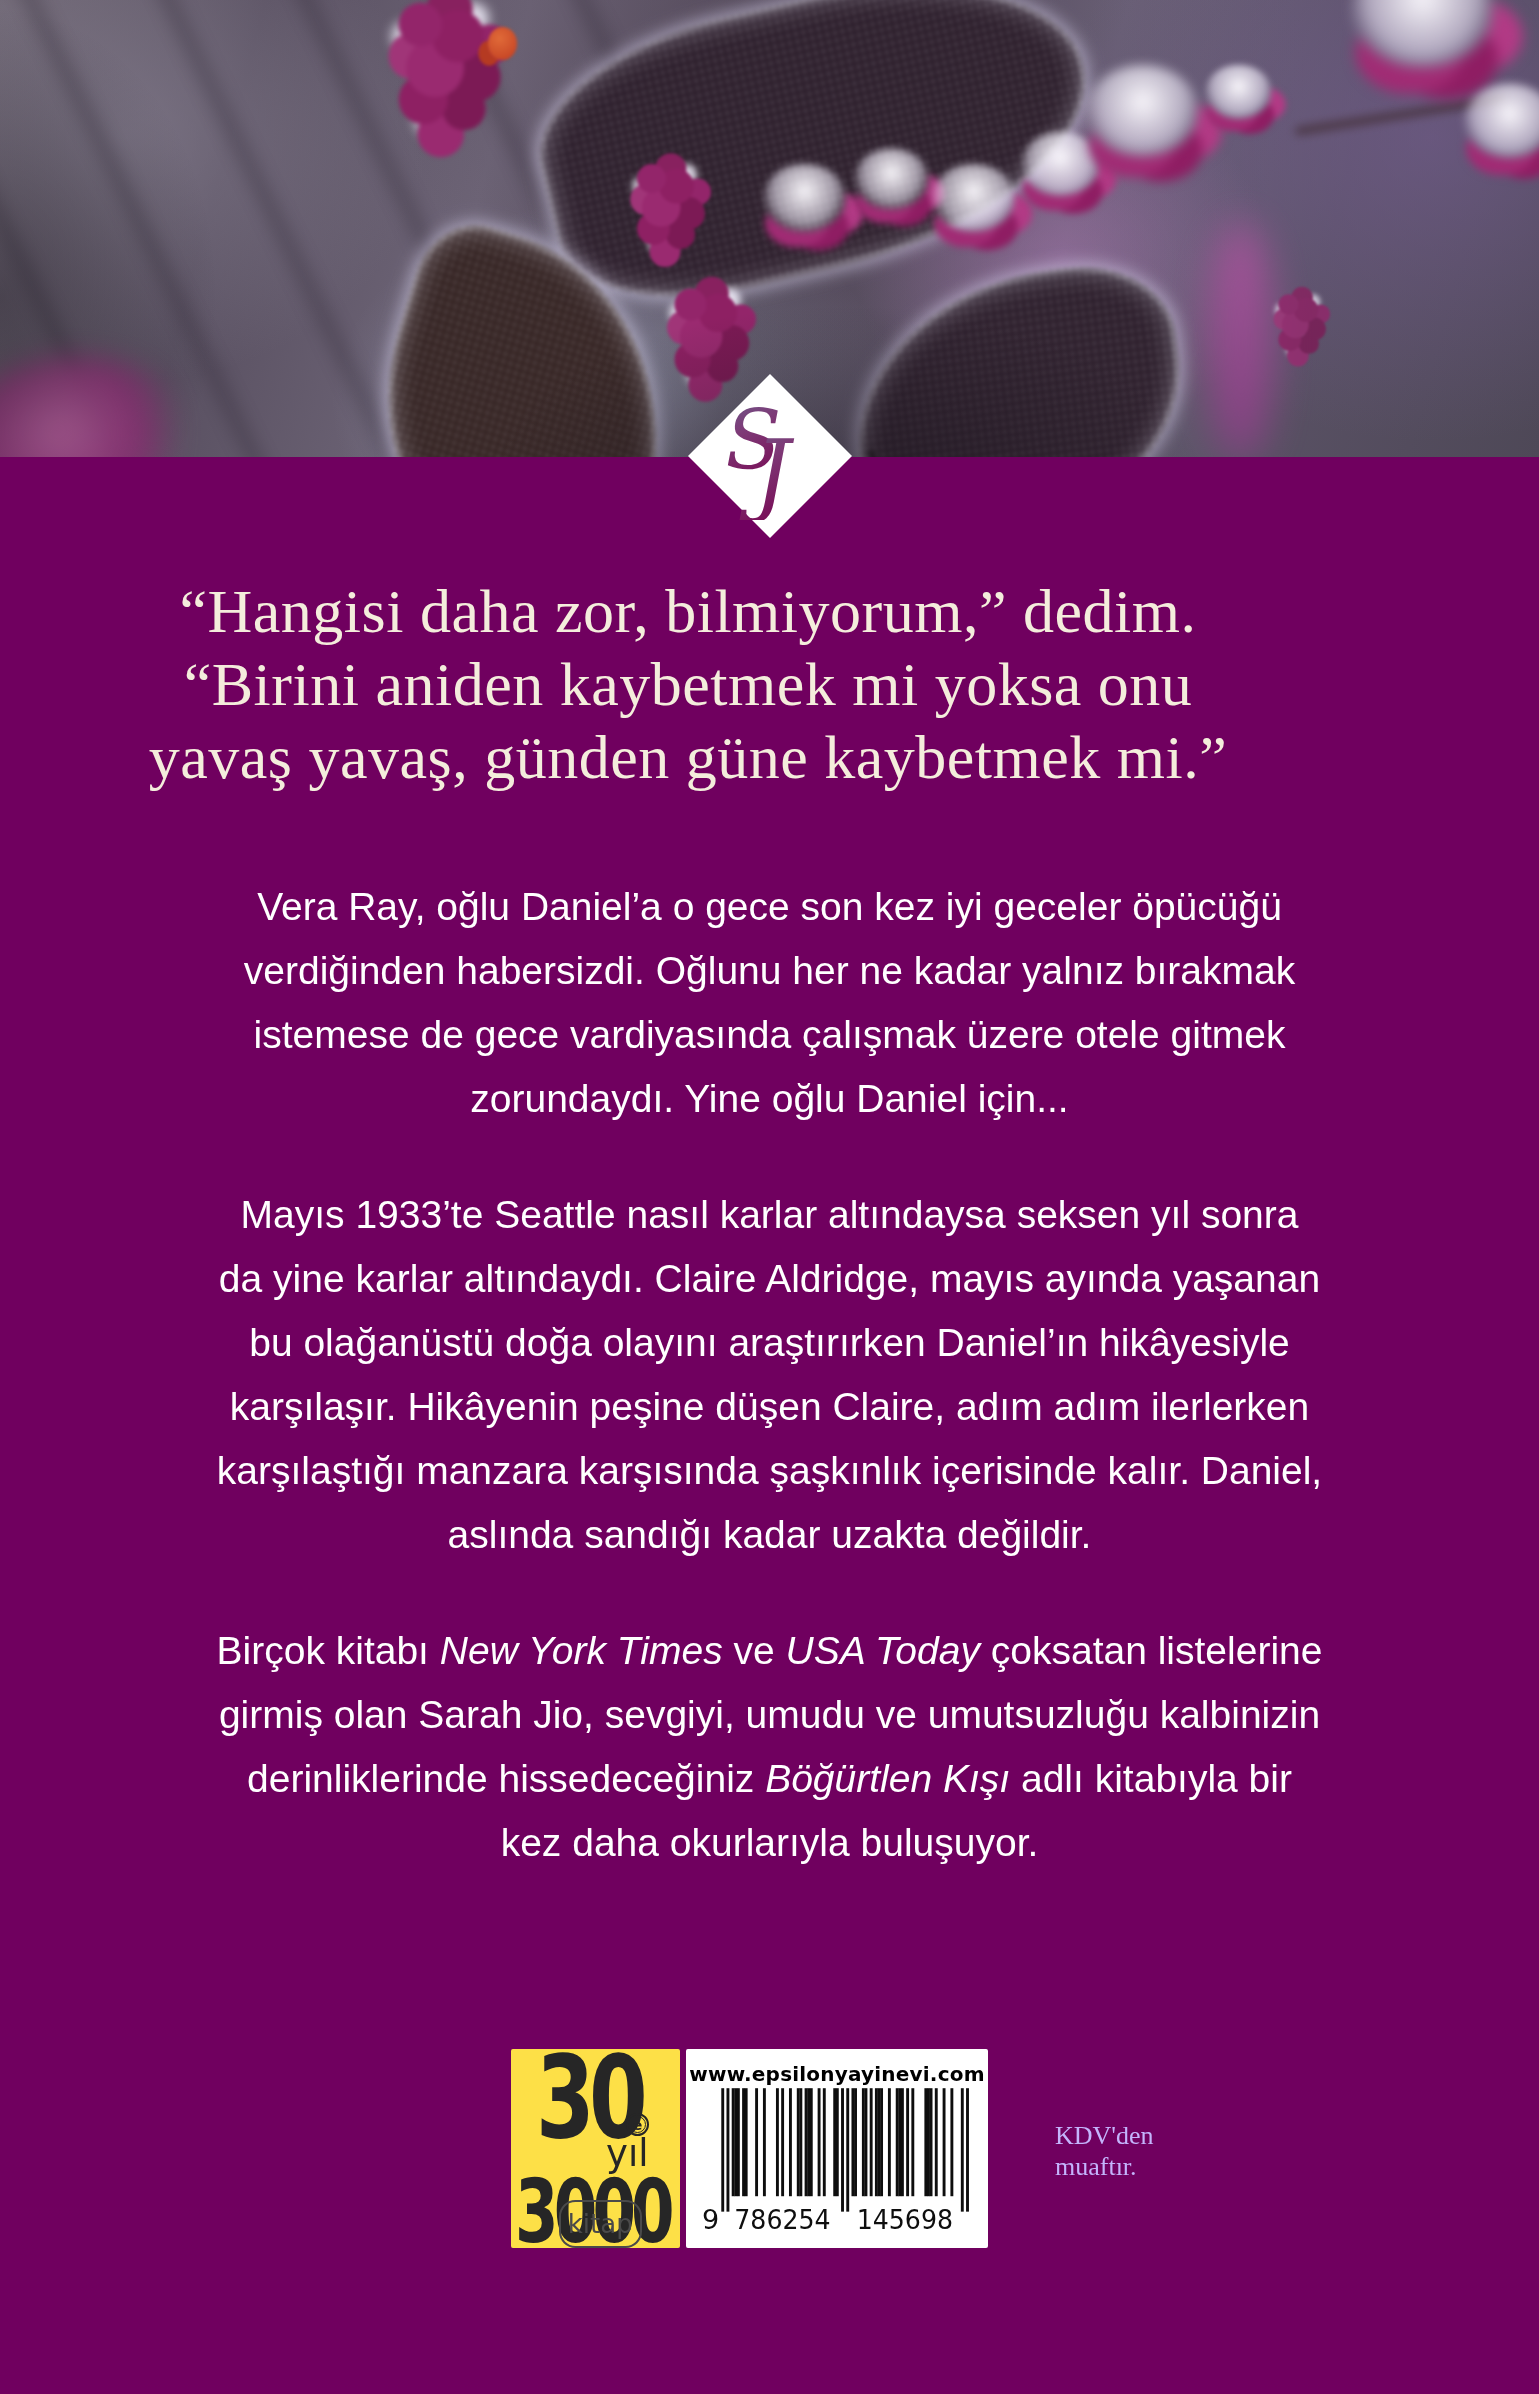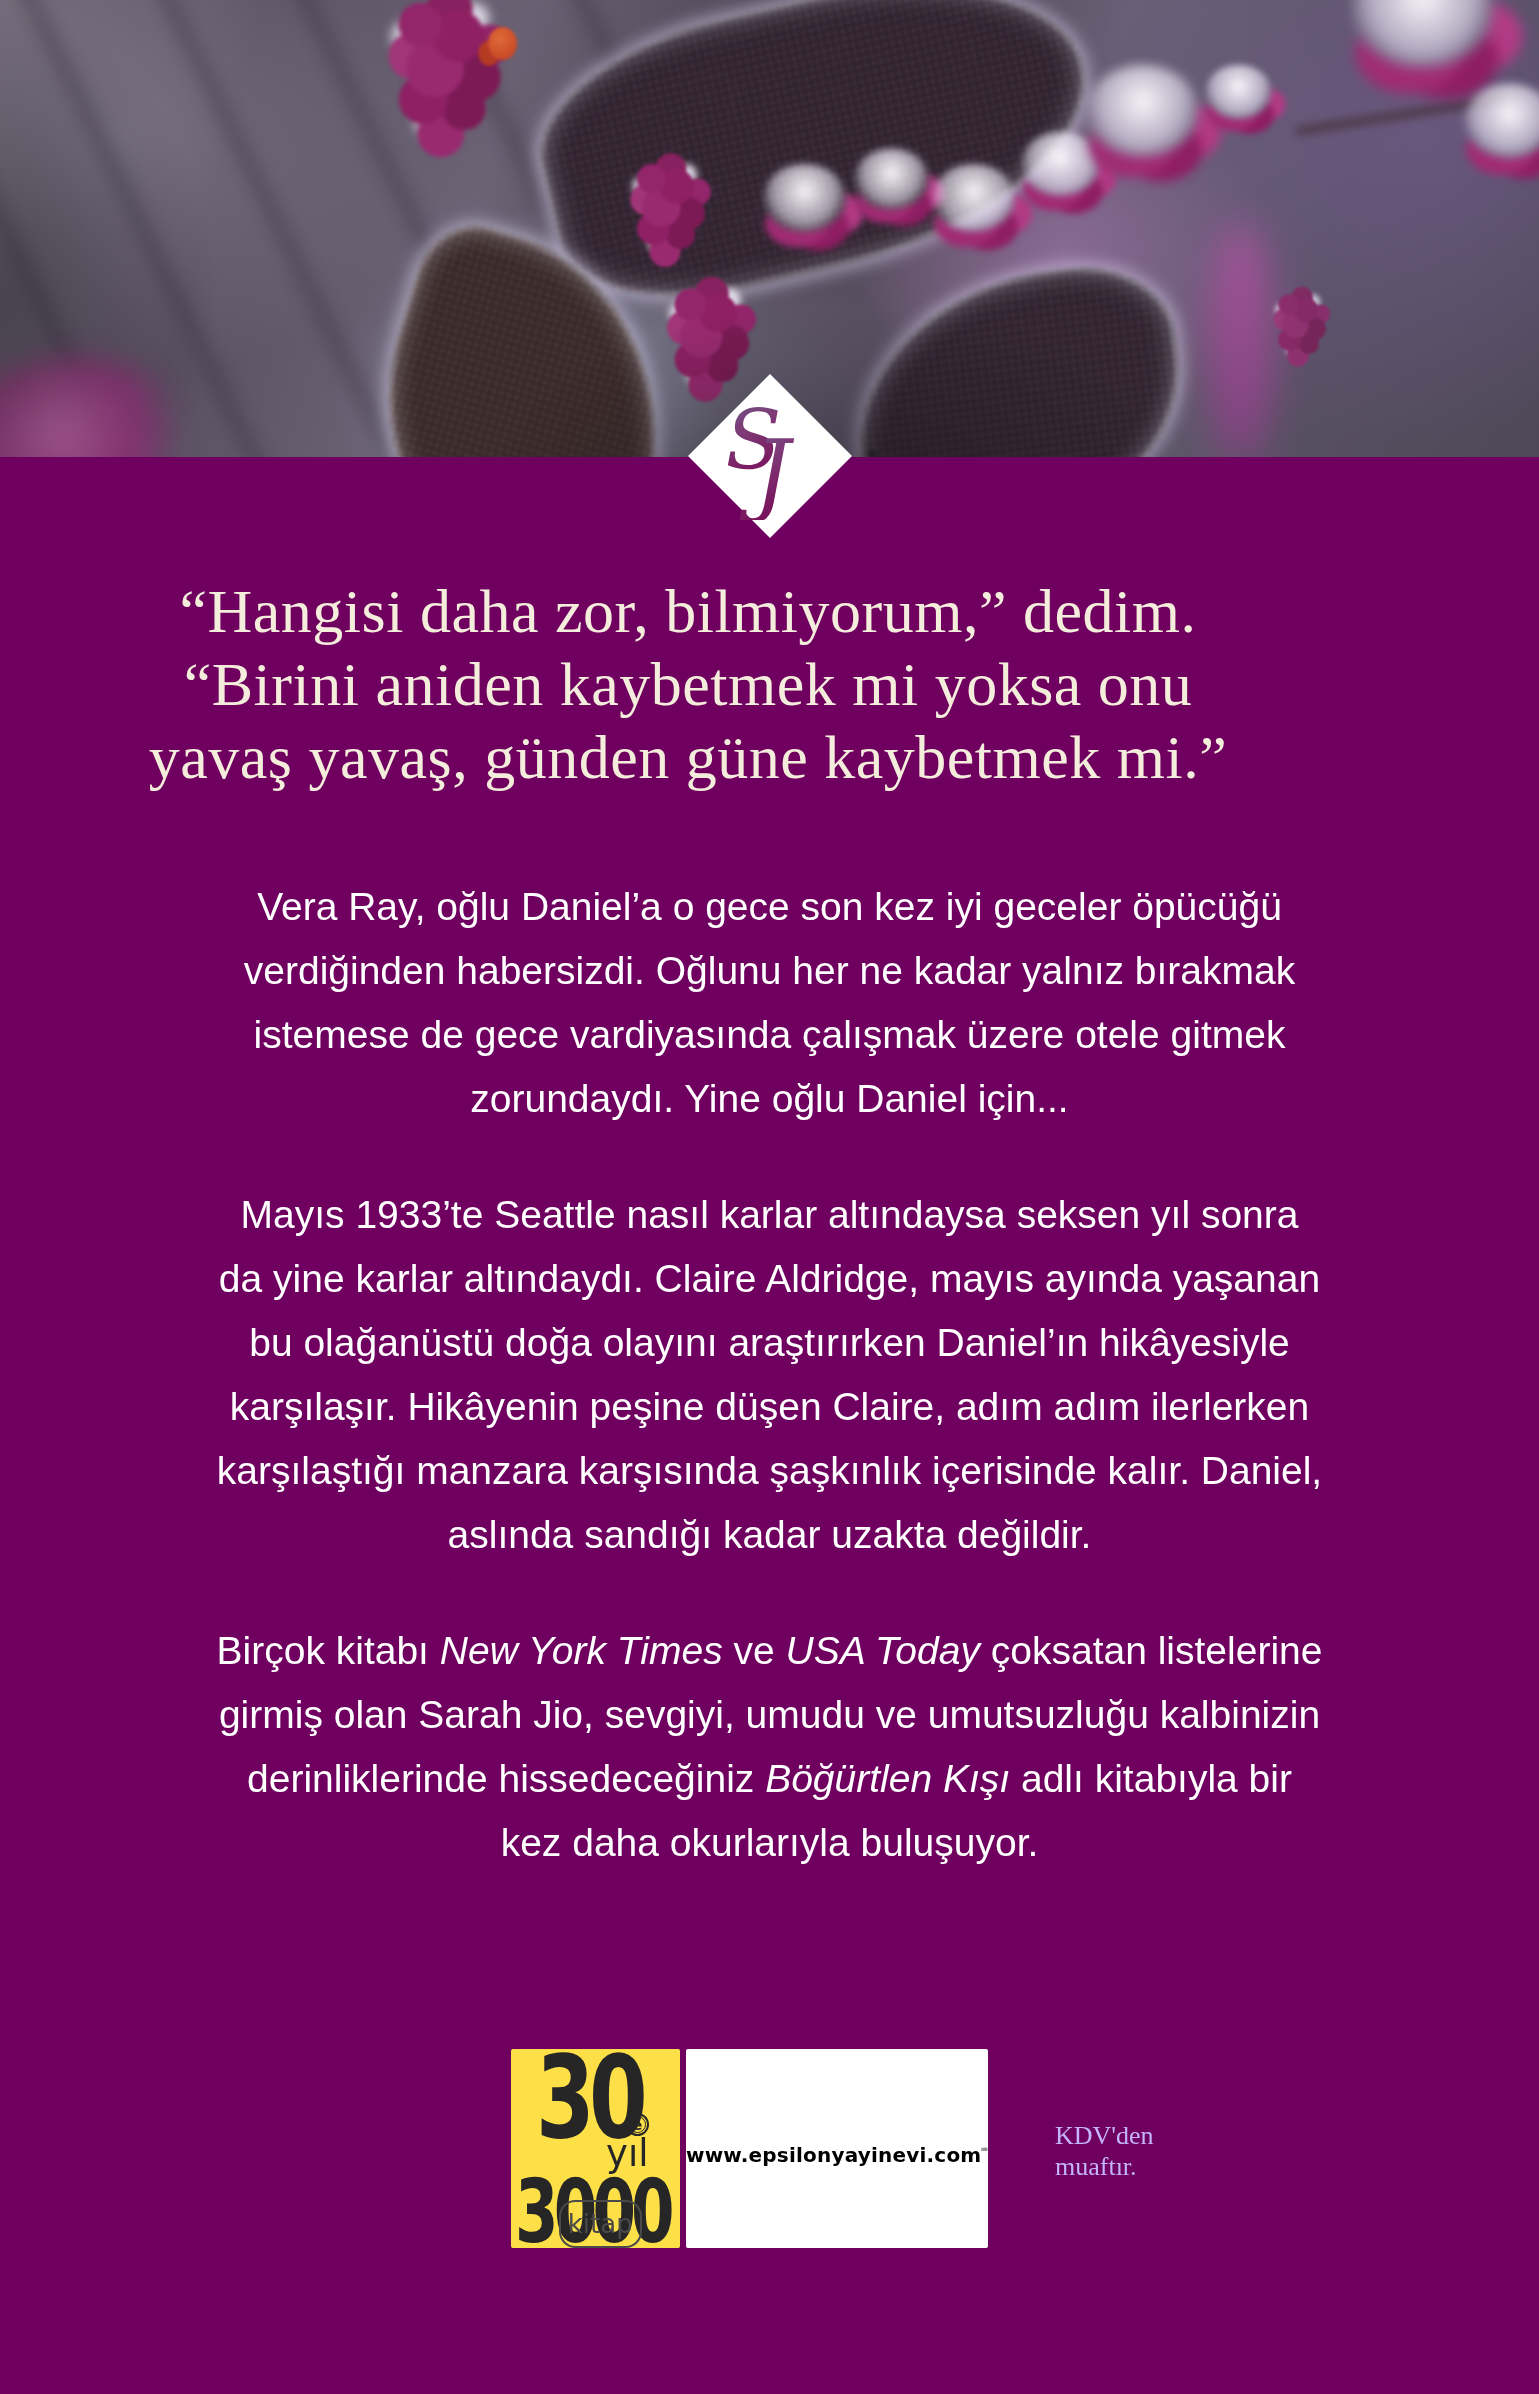--- a/index.html
+++ b/index.html
@@ -97,21 +97,21 @@
   .anniv-e{position:absolute;left:115px;top:64px;width:23px;height:23px;border:2.9px solid #262626;border-radius:50%;
     display:flex;align-items:center;justify-content:center;font-size:14.5px;font-weight:bold;box-sizing:border-box;}
   .anniv-e::after{content:"";position:absolute;inset:1px;border:1.4px solid #262626;border-radius:50%;}
   .anniv-yil{position:absolute;left:95px;top:83px;font-size:37px;}
   .anniv-3000{position:absolute;left:3.9px;top:120px;font-size:87px;font-weight:bold;letter-spacing:-6.8px;line-height:1;
     transform:scaleX(.72);transform-origin:left top;}
   .anniv-kitap{position:absolute;left:48px;top:151px;font-size:26px;color:#4a4a4a;
     border:2.9px solid #4a4a4a;border-radius:16.4px;padding:0 6.8px;line-height:44px;}
 
   .barcode-box{position:absolute;left:686px;top:2049px;width:302px;height:199px;background:#ffffff;border-radius:1.9px;
-    display:flex;flex-direction:row;align-items:center;}
+    display:flex;flex-direction:column;align-items:center;}
   .bc-url{margin-top:12.6px;font-family:"DejaVu Sans",sans-serif;font-weight:bold;font-size:20px;color:#000;letter-spacing:0.2px;}
   #barcode-svg{margin-top:2.9px;}
   #barcode-svg rect{fill:#0e0e0e;}
   #barcode-svg text{font-family:"DejaVu Sans",sans-serif;font-size:28px;fill:#0e0e0e;}
 
   .tax-note{position:absolute;left:1055px;top:2120px;color:#c4b5fd;
     font-family:"Liberation Serif",serif;font-size:26px;line-height:31px;}
 </style>
 </head>
 <body>

